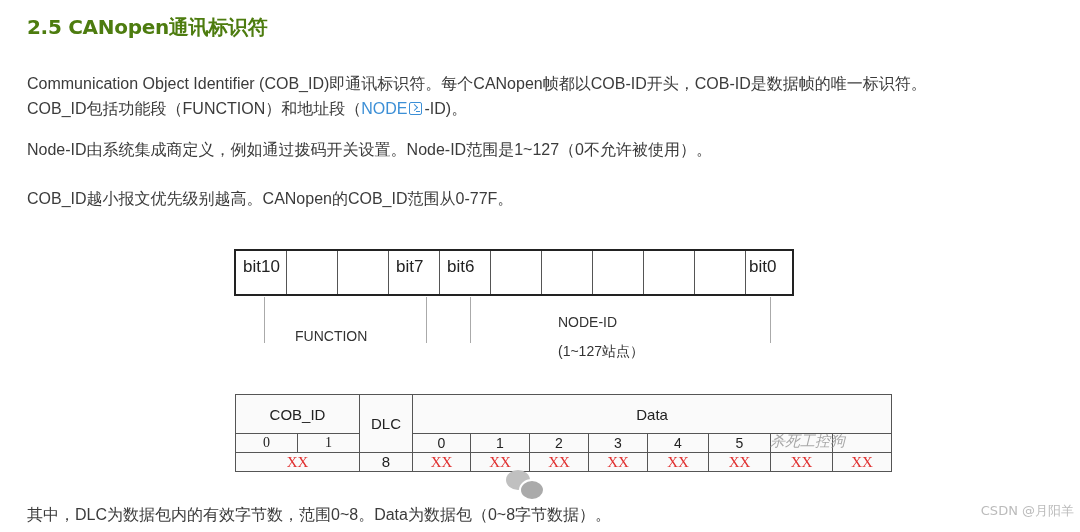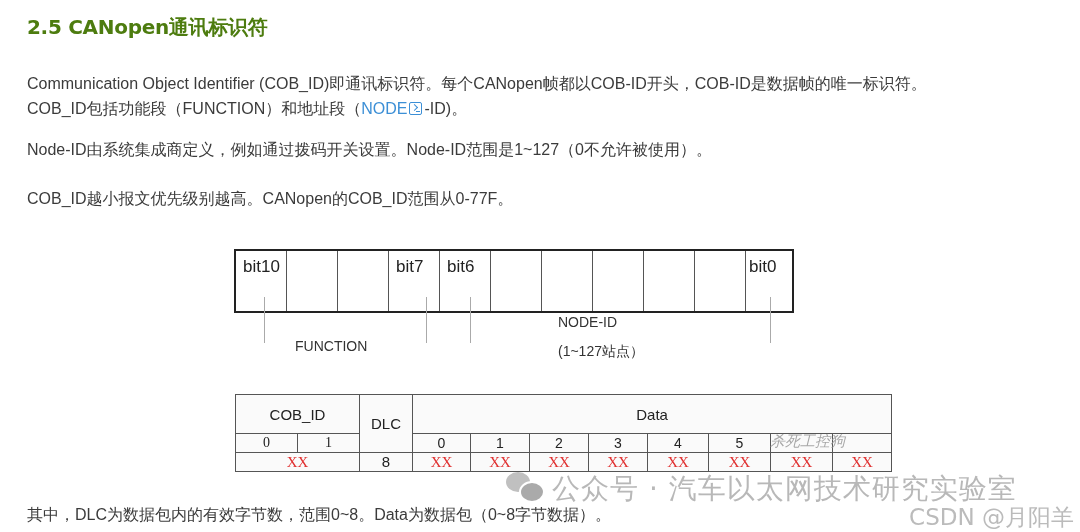--- a/index.html
+++ b/index.html
@@ -30,21 +30,21 @@
   .link-icon::before {
     content: ""; position: absolute; left: 2px; top: 2px; width: 4px; height: 4px;
     border-right: 1px solid #3c8fd6; border-bottom: 1px solid #3c8fd6; transform: rotate(-45deg);
   }
   .link-icon::after {
     content: ""; position: absolute; left: 6px; top: 8px; width: 4px; height: 1px; background: #3c8fd6;
   }
 
   
   .bitbox {
-    position: absolute; left: 234px; top: 249px; width: 560px; height: 64px;
+    position: absolute; left: 234px; top: 249px; width: 560px; height: 47px;
     border: 2px solid #222; box-sizing: border-box; display: flex; background: #fff;
   }
   .bitcell {
     flex: 1; border-right: 1px solid #555; box-sizing: border-box;
     font-size: 17px; color: #222; padding: 6px 0 0 7px;
     font-family: "Liberation Sans", sans-serif;
   }
   .bitcell:last-child { border-right: none; padding-left: 3px; }
   .vline { position: absolute; width: 1px; background: #aaa; top: 297px; height: 46px; }
   .diag-label { position: absolute; font-size: 14px; color: #333; font-family: "Liberation Sans", sans-serif; }
@@ -64,21 +64,21 @@
 
   .wm-small {
     position: absolute; left: 770px; top: 432px; font-size: 15px; color: #999; opacity: 0.85;
     font-family: "DejaVu Sans", sans-serif; font-style: italic;
   }
   .wm-big {
     position: absolute; left: 506px; top: 470px; font-size: 28px; color: #b8b8b8;
     font-family: "DejaVu Sans", sans-serif; letter-spacing: 1px; white-space: nowrap;
   }
   .wm-csdn {
-    position: absolute; right: 6px; top: 502px; font-size: 23px; color: #bbbbbb;
+    position: absolute; right: 6px; top: 502px; font-size: 13px; color: #bbbbbb;
     font-family: "DejaVu Sans", sans-serif;
   }
   .wechat-icon { display: inline-block; position: relative; width: 38px; height: 30px; vertical-align: -4px; margin-right: 8px; }
   .wechat-icon .b1 { position: absolute; left: 0; top: 0; width: 24px; height: 20px; border-radius: 50%; background: #c0c0c0; }
   .wechat-icon .b2 { position: absolute; left: 13px; top: 9px; width: 22px; height: 18px; border-radius: 50%; background: #aaaaaa; border: 2px solid #fff; }
 </style>
 </head>
 <body>
 
 <div class="heading">2.5 CANopen通讯标识符</div>
@@ -100,21 +100,21 @@
   <div class="bitcell"></div>
   <div class="bitcell"></div>
   <div class="bitcell"></div>
   <div class="bitcell"></div>
   <div class="bitcell">bit0</div>
 </div>
 <div class="vline" style="left:264px;"></div>
 <div class="vline" style="left:426px;"></div>
 <div class="vline" style="left:470px;"></div>
 <div class="vline" style="left:770px;"></div>
-<div class="diag-label" style="left:295px; top:338px;text-align:center;">FUNCTION</div>
+<div class="diag-label" style="left:295px; top:328px;text-align:center;">FUNCTION</div>
 <div class="diag-label" style="left:558px; top:314px;">NODE-ID</div>
 <div class="diag-label" style="left:558px; top:343px;">(1~127站点）</div>
 
 <table class="frame">
   <colgroup>
     <col style="width:62px">
       <col style="width:62px">
       <col style="width:53px">
     <col style="width:58px">
       <col style="width:59px">
@@ -155,15 +155,15 @@
     <td class="val red">XX</td>
     <td class="val red">XX</td>
   </tr>
 </tbody>
   </table>
 <div class="wm-small">杀死工控狗</div>
 
 <div class="para p5">其中，DLC为数据包内的有效字节数，范围0~8。Data为数据包（0~8字节数据）。</div>
 
 <div class="wm-big">
-  <span class="wechat-icon"><span class="b1"></span><span class="b2"></span></span><span>公众号 · 汽车以太网技术研究实验室</span>
+  <span class="wechat-icon"><span class="b1"></span><span class="b2"></span></span>
 </div>
 <div class="wm-csdn">CSDN @月阳羊</div>
 
 </body></html>

